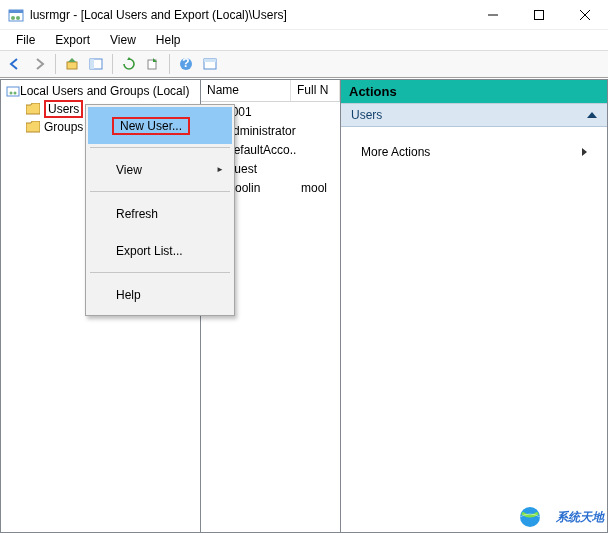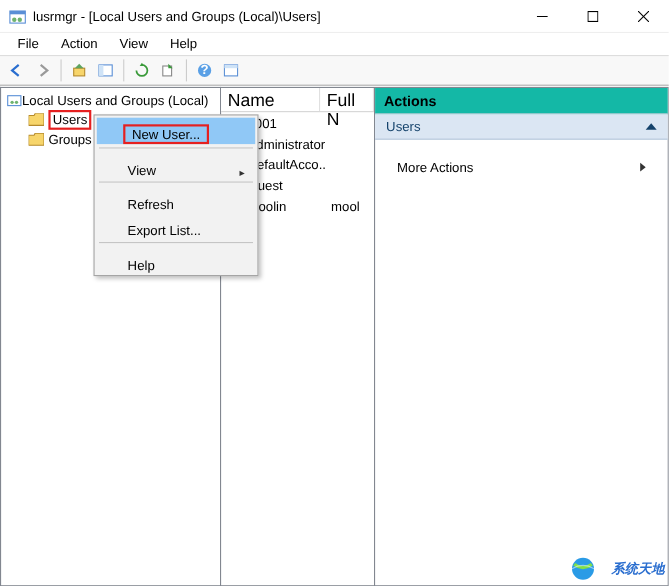--- a/index.html
+++ b/index.html
@@ -31,33 +31,33 @@
 
   
   .tree { padding: 3px; }
   .tree-root { display: flex; align-items: center; padding: 1px 2px; gap: 0; }
   .tree-children { padding-left: 20px; }
   .tree-item { display: flex; align-items: center; padding: 1px 2px; gap: 4px; }
   .highlight-red { border: 2px solid #e52020; padding: 0 2px; }
 
   
   .list-header { display: flex; border-bottom: 1px solid #d4d4d4; background: #fff; height: 22px; }
-  .list-header .col { padding: 3px 6px; border-right: 1px solid #e0e0e0; font-size: 16px; }
+  .list-header .col { padding: 3px 6px; border-right: 1px solid #e0e0e0; font-size: 12px; }
   .list-body { }
   .list-row { display: flex; padding: 2px 6px; gap: 4px; align-items: center; height: 19px; }
   .list-row .cell { overflow: hidden; white-space: nowrap; }
 
   
   .actions-header { background: #14b8a6; border-bottom: 1px solid #c2cddb; padding: 4px 8px; font-weight: 600; font-size: 13px; }
   .actions-group { background: #dbe6f3; border-bottom: 1px solid #b6c6db; padding: 4px 10px; display:flex; justify-content: space-between; align-items:center; color:#14426b; }
   .actions-item { padding: 18px 20px; display:flex; justify-content: space-between; align-items:center; }
 
   
   .context-menu { position: absolute; left: 85px; top: 104px; width: 150px; background: #f2f2f2; border: 1px solid #a5a5a5; box-shadow: 2px 3px 4px rgba(0,0,0,0.25); padding: 2px; z-index: 10; }
-  .context-menu .cm-row { display:flex; align-items:flex-end; height: 24px; padding: 0 20px 0 28px; position: relative; }
+  .context-menu .cm-row { display:flex; align-items:center; height: 37px; padding: 0 20px 0 28px; position: relative; }
   .context-menu .cm-row.highlighted { background: #90c8f6; }
   .context-menu .cm-row.has-sub::after { content:"►"; font-size:8px; position:absolute; right:8px; color:#333; }
   .context-menu .cm-sep { height:1px; background:#c5c5c5; margin: 3px 2px; }
   .cm-red-box { border: 2px solid #e52020; padding: 0 6px; margin-left: -4px; }
 
   
   .folder-icon { width:14px; height:12px; }
   .user-icon { width:14px; height:14px; }
   .arrow-up { width:0;height:0;border-left:5px solid transparent;border-right:5px solid transparent;border-bottom:6px solid #14426b; }
   .arrow-right { width:0;height:0;border-top:4px solid transparent;border-bottom:4px solid transparent;border-left:5px solid #333; }
@@ -69,21 +69,21 @@
 </head>
 <body>
 
 <div class="titlebar">
   <svg class="app-icon" viewBox="0 0 16 16">
     <rect x="1" y="3" width="14" height="11" fill="#fff" stroke="#5a8fd6"></rect>
     <rect x="1" y="3" width="14" height="3" fill="#5a8fd6"></rect>
     <circle cx="5" cy="11" r="2" fill="#6fb36f"></circle>
     <circle cx="10" cy="11" r="2" fill="#6fb36f"></circle>
   </svg>
-  <div class="title">lusrmgr - [Local Users and Groups (Local)\Users]</div>
+  <div class="title">lusrmgr - [Local Users and Export (Local)\Users]</div>
   <div class="win-controls">
     <div class="win-btn">
         <svg viewBox="0 0 10 10">
           <line x1="0" y1="5" x2="10" y2="5" stroke="#000" stroke-width="1"></line>
         </svg>
       </div>
     <div class="win-btn">
         <svg viewBox="0 0 10 10">
           <rect x="0.5" y="0.5" width="9" height="9" fill="none" stroke="#000" stroke-width="1"></rect>
         </svg>
@@ -92,21 +92,21 @@
         <svg viewBox="0 0 10 10">
           <line x1="0" y1="0" x2="10" y2="10" stroke="#000"></line>
           <line x1="10" y1="0" x2="0" y2="10" stroke="#000"></line>
         </svg>
       </div>
   </div>
 </div>
 
 <div class="menubar">
   <div class="menu-item">File</div>
-  <div class="menu-item">Action</div>
+  <div class="menu-item">Export</div>
   <div class="menu-item">View</div>
   <div class="menu-item">Help</div>
 </div>
 
 <div class="toolbar">
   <div class="tb-btn">
       <svg width="14" height="14" viewBox="0 0 14 14">
         <path d="M9 2 L3 7 L9 12" fill="none" stroke="#2a6ecf" stroke-width="2"></path>
       </svg>
     </div>

